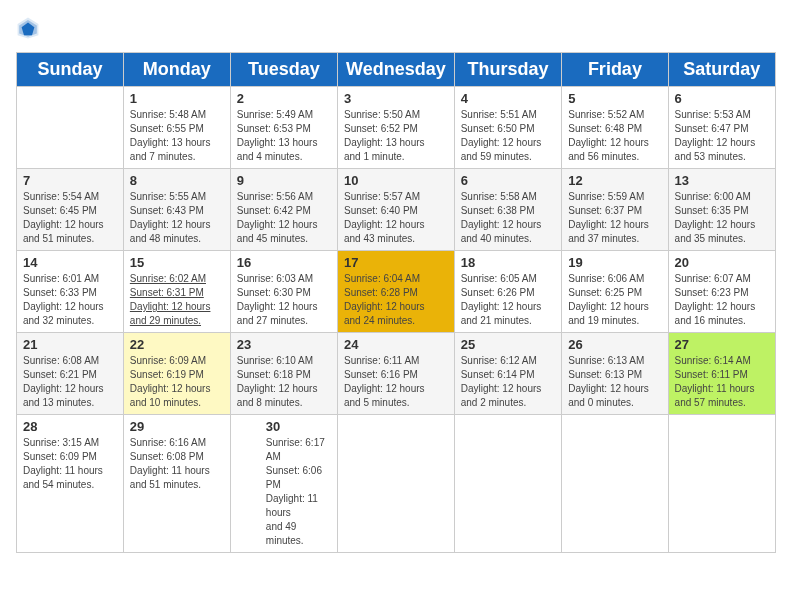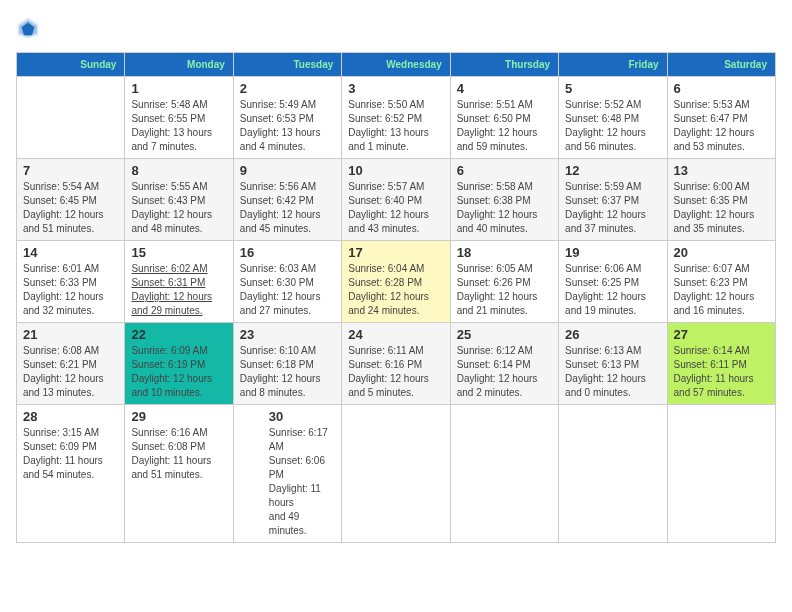--- a/index.html
+++ b/index.html
@@ -47,24 +47,24 @@
       font-size: 14px;
       color: #555;
     }
     .calendar {
       width: 100%;
       border-collapse: collapse;
       font-size: 11px;
     }
     .calendar th {
       background: #1a6bbf;
-      color: #86efac;
-      text-align: right;
+      color: #ffffff;
+      text-align: center;
       padding: 6px 8px;
-      font-size: 10px;
+      font-size: 18px;
       font-weight: bold;
       border: 1px solid #ccc;
     }
     .calendar td {
       border: 1px solid #ccc;
       vertical-align: top;
       padding: 4px 6px;
       width: 108px;
       min-height: 80px;
     }
@@ -237,21 +237,21 @@
 Daylight: 12 hours
 and 29 minutes.</div>
         </td>
         <td style="background: rgb(255, 255, 255);">
           <span class="day-number">16</span>
           <div class="day-info" style="white-space: pre-line;">Sunrise: 6:03 AM
 Sunset: 6:30 PM
 Daylight: 12 hours
 and 27 minutes.</div>
         </td>
-        <td style="background: #fef9c3;">
+        <td style="background: #eab308;">
           <span class="day-number">17</span>
           <div class="day-info" style="white-space: pre-line;">Sunrise: 6:04 AM
 Sunset: 6:28 PM
 Daylight: 12 hours
 and 24 minutes.</div>
         </td>
         <td style="background: rgb(255, 255, 255);">
           <span class="day-number">18</span>
           <div class="day-info" style="white-space: pre-line;">Sunrise: 6:05 AM
 Sunset: 6:26 PM
@@ -274,21 +274,21 @@
         </td>
       </tr>
       <tr>
         <td style="background: rgb(245, 245, 245);">
           <span class="day-number">21</span>
           <div class="day-info" style="white-space: pre-line;">Sunrise: 6:08 AM
 Sunset: 6:21 PM
 Daylight: 12 hours
 and 13 minutes.</div>
         </td>
-        <td style="background: #14b8a6;">
+        <td style="background: #fef9c3;">
           <span class="day-number">22</span>
           <div class="day-info" style="white-space: pre-line;">Sunrise: 6:09 AM
 Sunset: 6:19 PM
 Daylight: 12 hours
 and 10 minutes.</div>
         </td>
         <td style="background: rgb(245, 245, 245);">
           <span class="day-number">23</span>
           <div class="day-info" style="white-space: pre-line;">Sunrise: 6:10 AM
 Sunset: 6:18 PM

